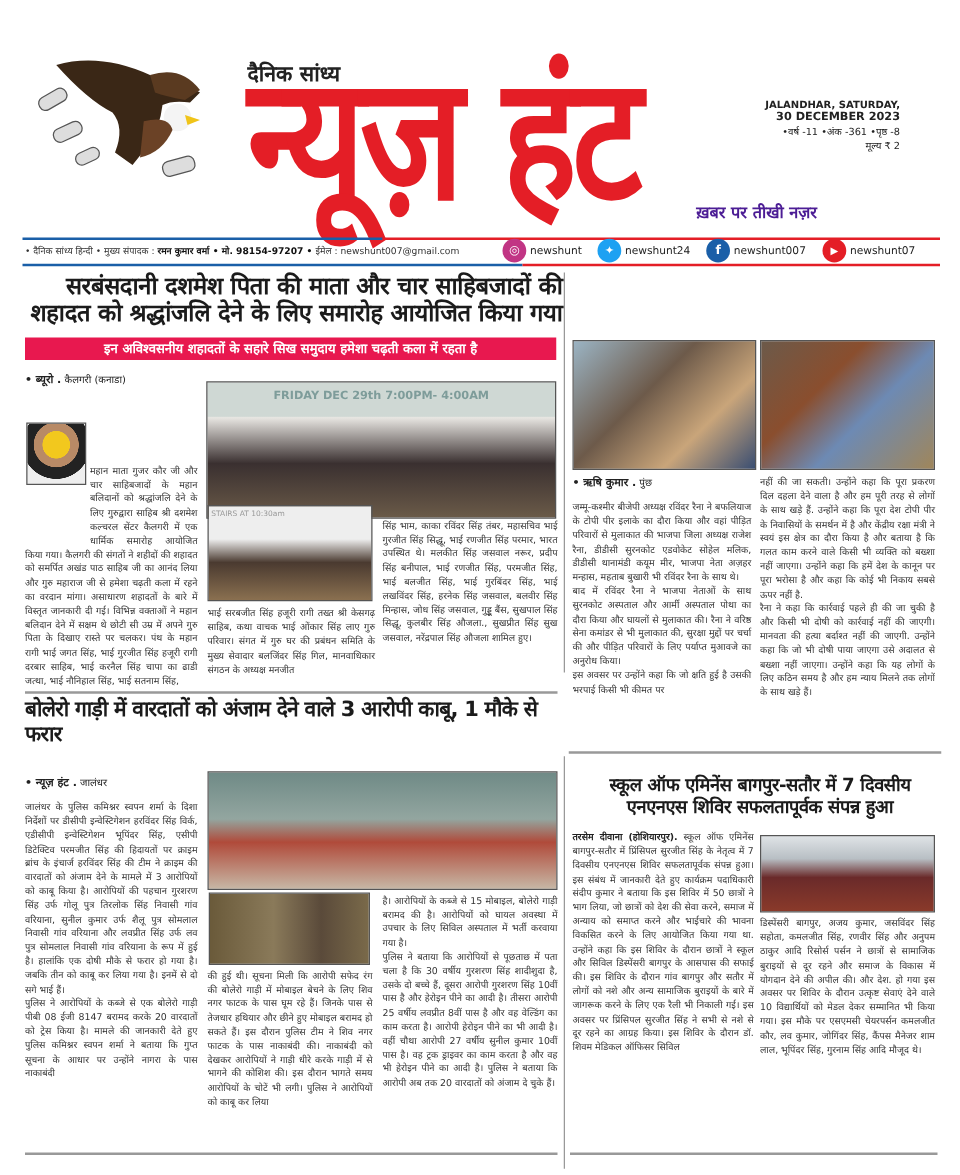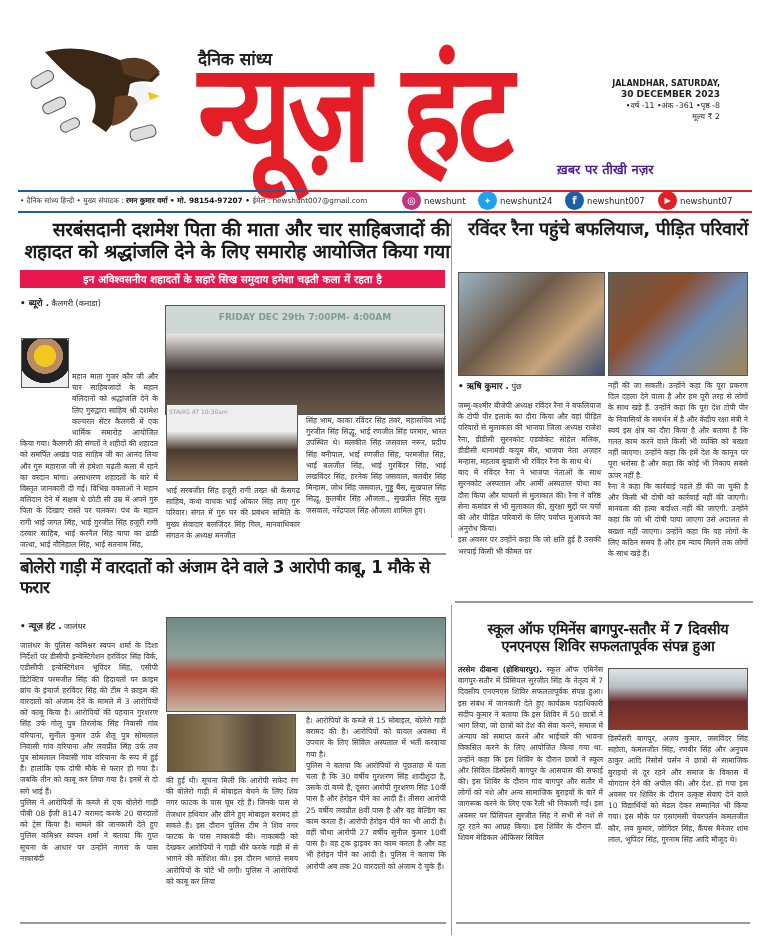--- a/index.html
+++ b/index.html
@@ -114,21 +114,20 @@
   <div style="float:left; width:52px; height:62px;"></div>
   <span>महान माता गुजर कौर जी और चार साहिबजादों के महान बलिदानों को श्रद्धांजलि देने के लिए गुरुद्वारा साहिब श्री दशमेश कल्चरल सेंटर कैलगरी में एक धार्मिक समारोह</span>
   <span>आयोजित किया गया। कैलगरी की संगतों ने शहीदों की शहादत को समर्पित अखंड पाठ साहिब जी का आनंद लिया और गुरु महाराज जी से हमेशा चढ़ती कला में रहने का वरदान मांगा। असाधारण शहादतों के बारे में विस्तृत जानकारी दी गई। विभिन्न वक्ताओं ने महान बलिदान देने में सक्षम थे छोटी सी उम्र में अपने गुरु पिता के दिखाए रास्ते पर चलकर। पंथ के महान रागी भाई जगत सिंह, भाई गुरजीत सिंह हजूरी रागी दरबार साहिब, भाई करनैल सिंह चापा का ढाडी जत्था, भाई नौनिहाल सिंह, भाई सतनाम सिंह,</span>
 </div>
 <div class="abs txt" style="left:166px; top:485px; width:134px;">भाई सरबजीत सिंह हजूरी रागी तख्त श्री केसगढ़ साहिब, कथा वाचक भाई ओंकार सिंह लाए गुरु परिवार। संगत में गुरु घर की प्रबंधन समिति के मुख्य सेवादार बलजिंदर सिंह गिल, मानवाधिकार संगठन के अध्यक्ष मनजीत</div>
 <div class="abs txt" style="left:306px; top:415px; width:140px;">सिंह भाम, काका रविंदर सिंह तंबर, महासचिव भाई गुरजीत सिंह सिद्धू, भाई रणजीत सिंह परमार, भारत उपस्थित थे। मलकीत सिंह जसवाल नरूर, प्रदीप सिंह बनीपाल, भाई रणजीत सिंह, परमजीत सिंह, भाई बलजीत सिंह, भाई गुरबिंदर सिंह, भाई लखविंदर सिंह, हरनेक सिंह जसवाल, बलवीर सिंह मिन्हास, जोध सिंह जसवाल, गुड्डू बैंस, सुखपाल सिंह सिद्धू, कुलबीर सिंह औजला., सुखप्रीत सिंह सुख जसवाल, नरेंद्रपाल सिंह औजला शामिल हुए।</div>
 
 <div class="abs divider-h" style="left:20px; top:553px; width:426px;"></div>
 
 <div class="abs h1" style="left:458px; top:218px; width:300px; font-size:18px; text-align:center;">
-  <div>रविंदर रैना पहुंचे बफलियाज, पीड़ित परिवारों</div>
 </div>
 <div class="abs photo" style="left:458px; top:272px; width:147px; height:104px; background:linear-gradient(135deg,#9bb4c4 0%,#6d5a4a 40%,#c9a57a 70%,#3a4e72 100%);"></div>
 <div class="abs photo" style="left:608px; top:272px; width:140px; height:104px; background:linear-gradient(135deg,#6c5a4a 0%,#8a4e2e 35%,#6d8ab4 60%,#a0865a 100%);"></div>
 <div class="abs byline" style="left:458px; top:380px;">
   <b>• ऋषि कुमार .</b><span> पुंछ</span>
 </div>
 <div class="abs txt" style="left:458px; top:400px; width:143px; white-space:pre-line;">जम्मू-कश्मीर बीजेपी अध्यक्ष रविंदर रैना ने बफलियाज के टोपी पीर इलाके का दौरा किया और वहां पीड़ित परिवारों से मुलाकात की भाजपा जिला अध्यक्ष राजेश रैना, डीडीसी सुरनकोट एडवोकेट सोहेल मलिक, डीडीसी थानामंडी कयूम मीर, भाजपा नेता अज़हर मन्हास, महताब बुखारी भी रविंदर रैना के साथ थे।
 बाद में रविंदर रैना ने भाजपा नेताओं के साथ सुरनकोट अस्पताल और आर्मी अस्पताल पोथा का दौरा किया और घायलों से मुलाकात की। रैना ने वरिष्ठ सेना कमांडर से भी मुलाकात की, सुरक्षा मुद्दों पर चर्चा की और पीड़ित परिवारों के लिए पर्याप्त मुआवजे का अनुरोध किया।
 इस अवसर पर उन्होंने कहा कि जो क्षति हुई है उसकी भरपाई किसी भी कीमत पर</div>
 <div class="abs txt" style="left:608px; top:380px; width:140px; white-space:pre-line;">नहीं की जा सकती। उन्होंने कहा कि पूरा प्रकरण दिल दहला देने वाला है और हम पूरी तरह से लोगों के साथ खड़े हैं. उन्होंने कहा कि पूरा देश टोपी पीर के निवासियों के समर्थन में है और केंद्रीय रक्षा मंत्री ने स्वयं इस क्षेत्र का दौरा किया है और बताया है कि गलत काम करने वाले किसी भी व्यक्ति को बख्शा नहीं जाएगा। उन्होंने कहा कि हमें देश के कानून पर पूरा भरोसा है और कहा कि कोई भी निकाय सबसे ऊपर नहीं है.

